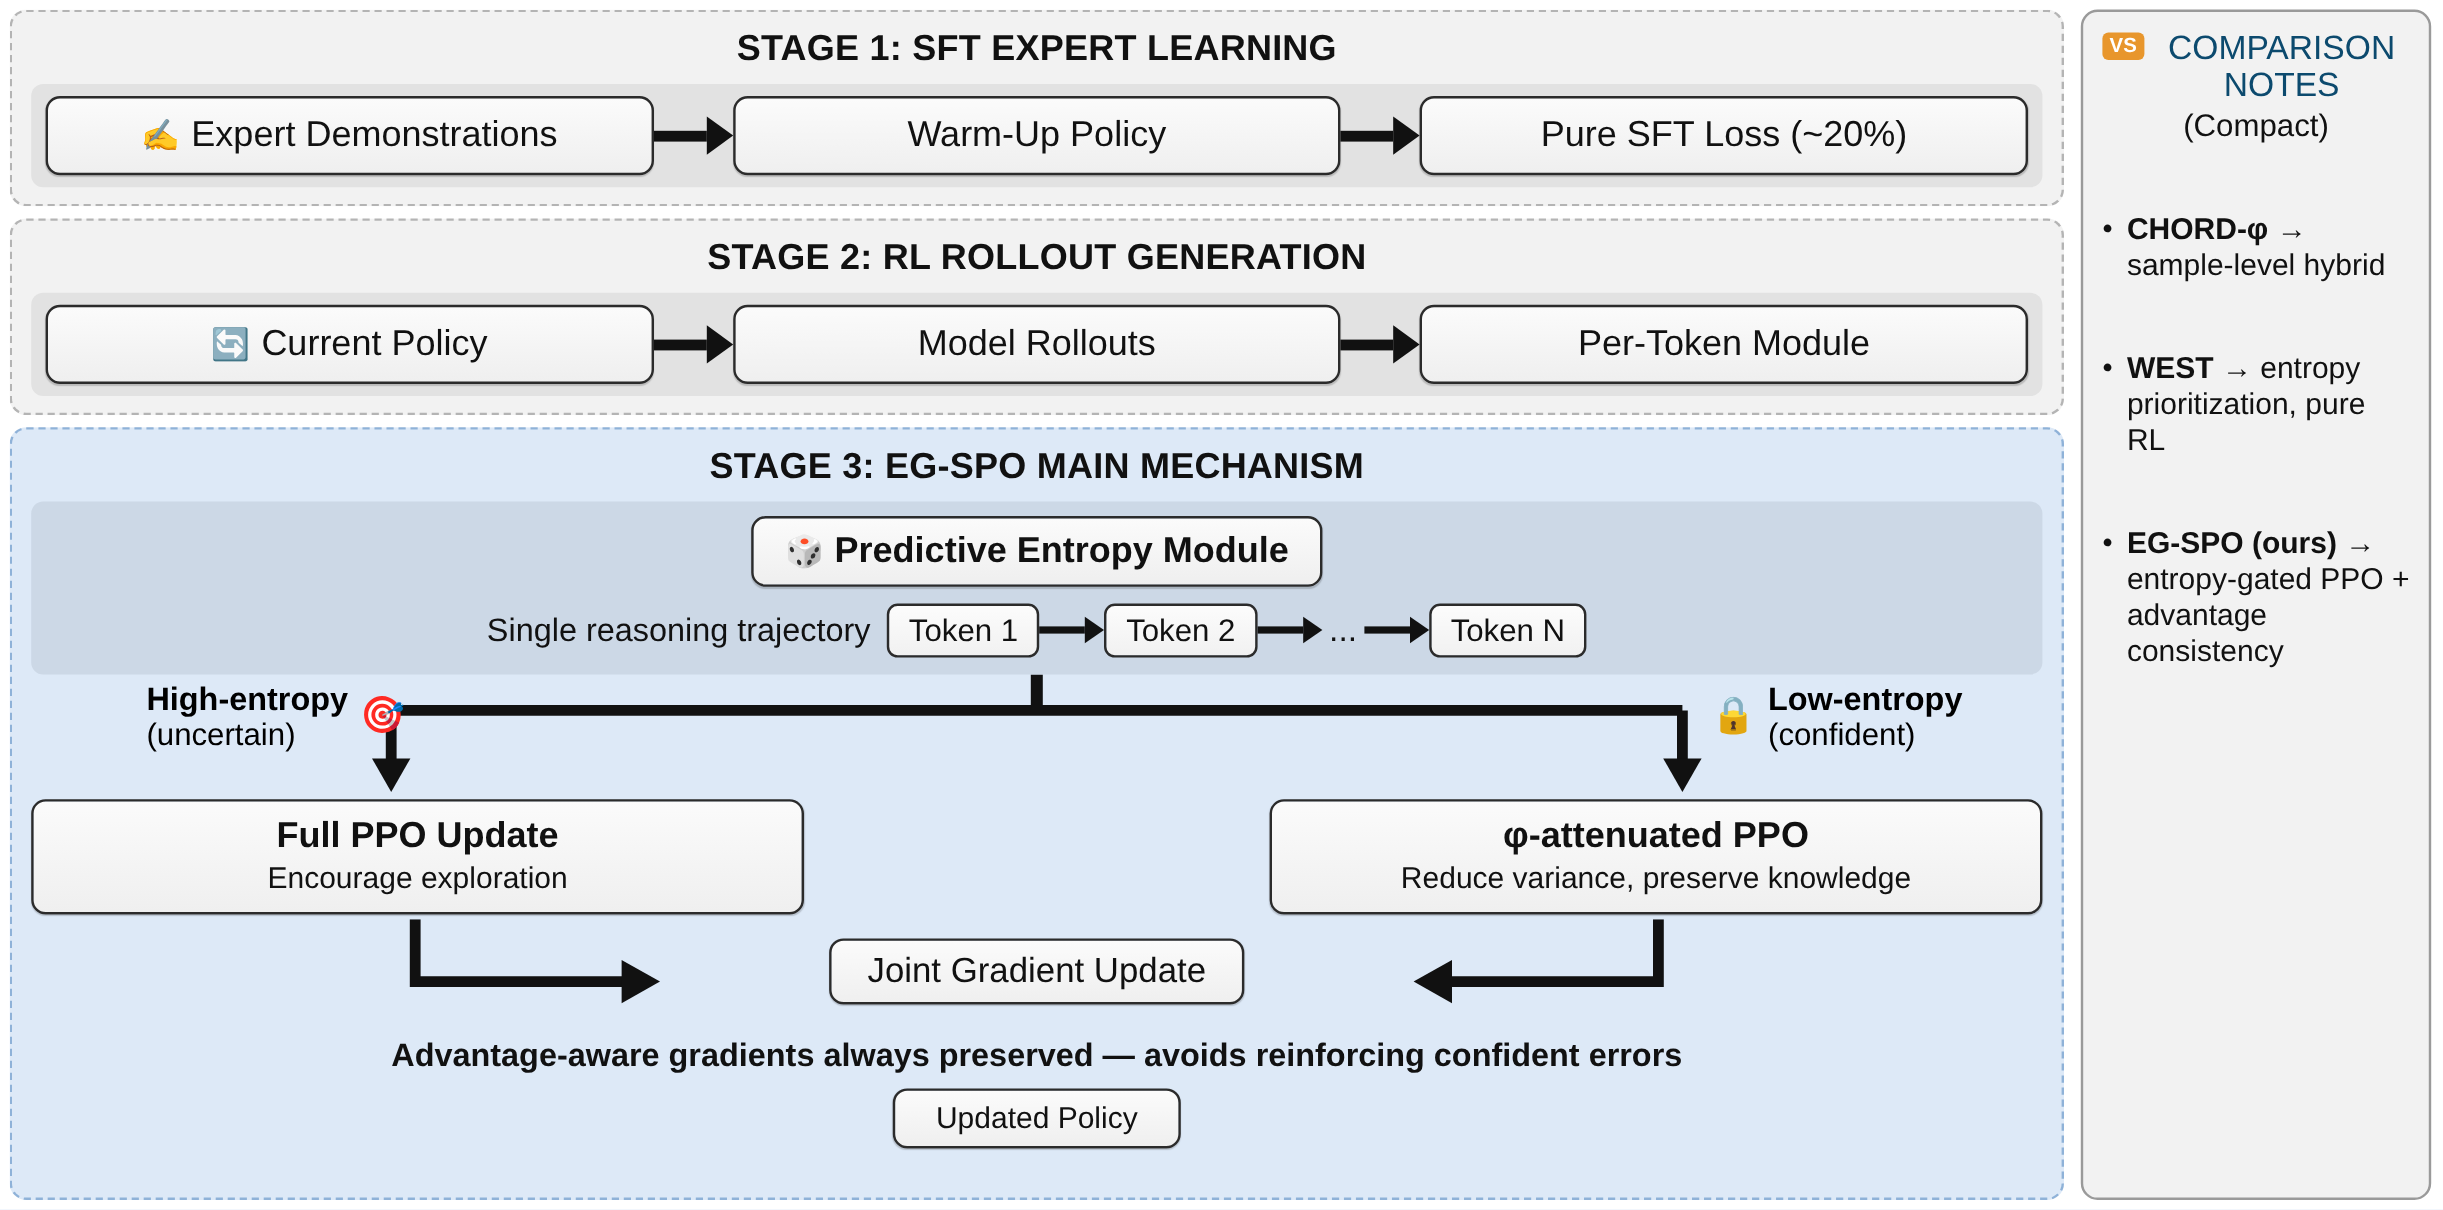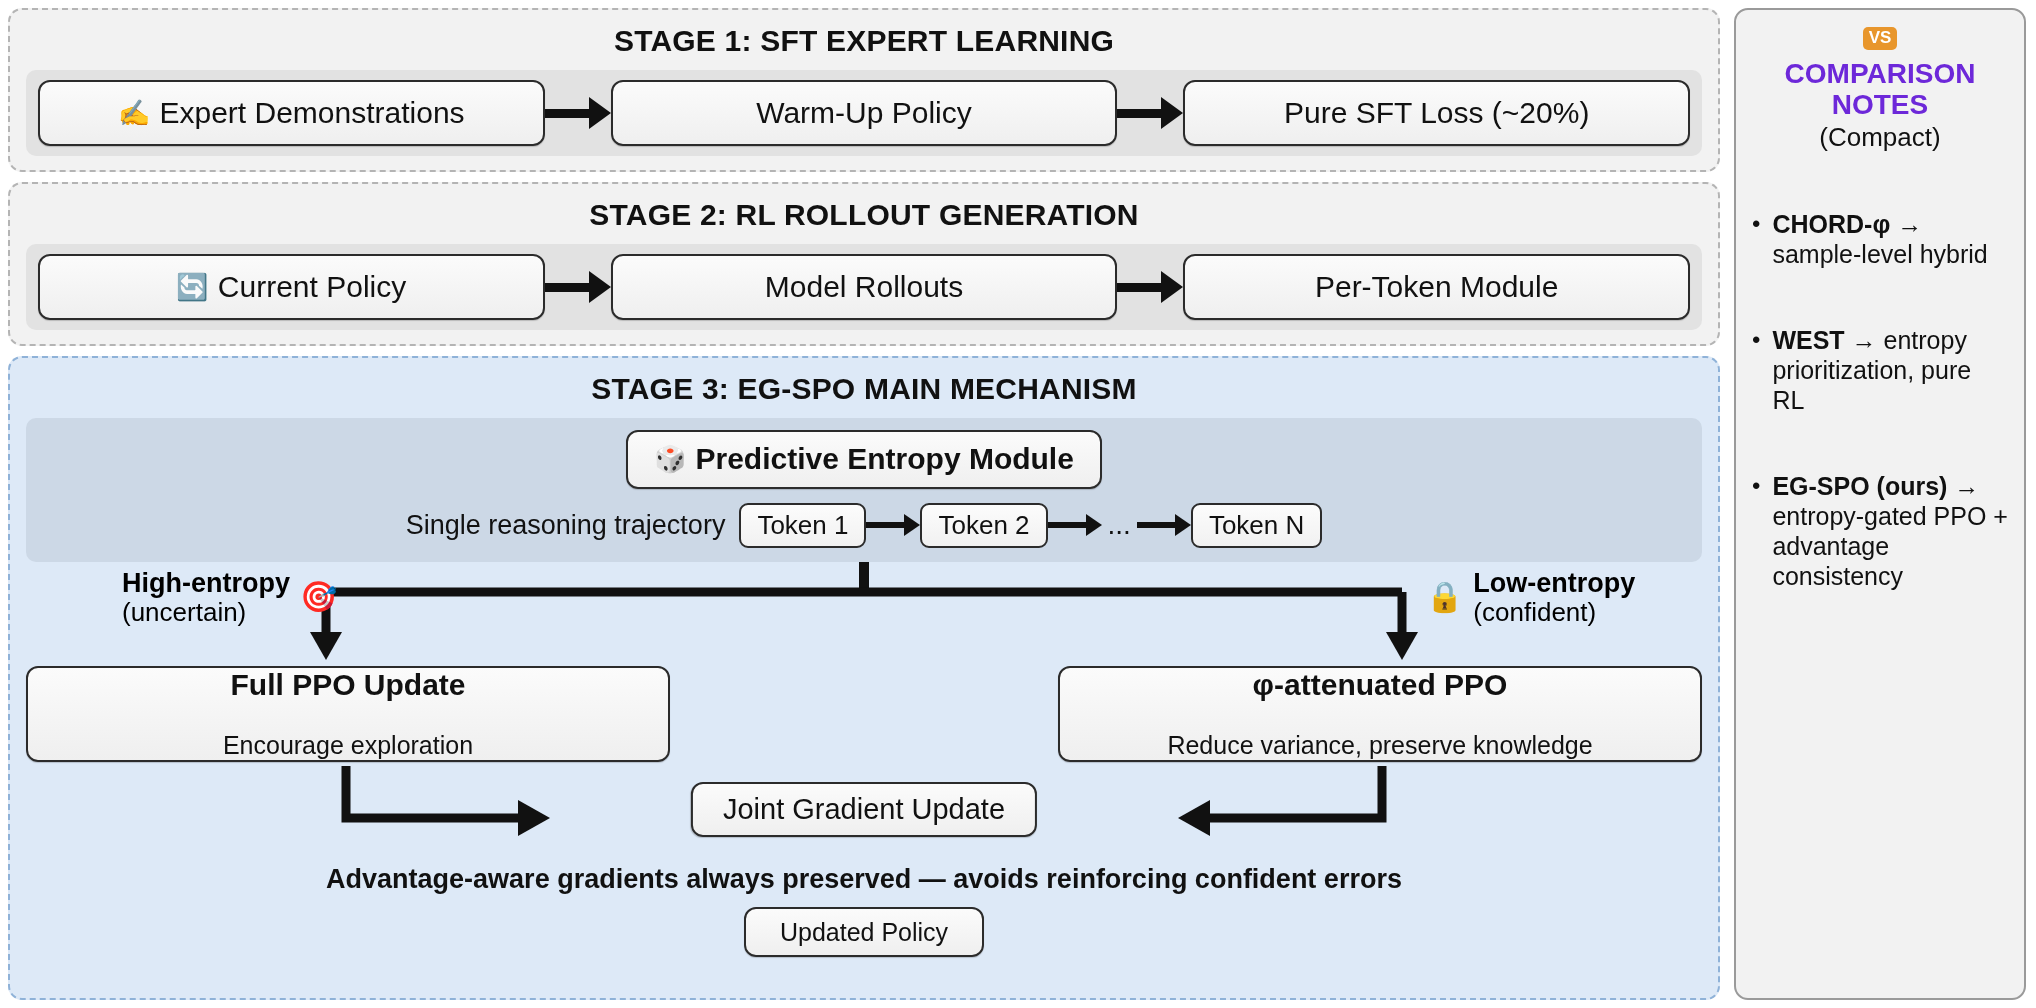--- a/index.html
+++ b/index.html
@@ -109,21 +109,21 @@
   .branch{position:relative;height:104px;}
   .branch svg{position:absolute;left:0;top:0;}
   .lbl-hi,.lbl-lo{
     position:absolute;display:flex;align-items:center;gap:10px;
   }
   .lbl-txt{line-height:1.12;}
   .lbl-txt .b{font-weight:bold;font-size:27px;display:block;}
   .lbl-txt .n{font-size:26px;display:block;}
 
   .ppo-row{display:flex;gap:0;justify-content:space-between;}
-  .ppo{width:640px;height:92px;justify-content:space-between;}
+  .ppo{width:640px;height:92px;}
   .ppo .t1{font-size:30px;font-weight:bold;}
   .ppo .t2{font-size:25px;margin-top:3px;}
 
   .joint-row{position:relative;height:96px;margin-top:4px;}
   .joint{
     position:absolute;left:50%;transform:translateX(-50%);top:16px;
     padding:9px 30px;
   }
   .joint .t1{font-size:29px;}
   .joint-row svg{position:absolute;left:0;top:0;}
@@ -138,26 +138,26 @@
   
   .sidebar{
     width:292px;
     background:#f2f2f2;
     border:2px solid #9a9a9a;
     border-radius:14px;
     box-sizing:border-box;
     padding:14px 16px;
     display:flex;flex-direction:column;
   }
-  .sb-head{display:flex;align-items:center;gap:8px;justify-content:center;flex-direction:column;}
+  .sb-head{display:flex;align-items:flex-start;gap:8px;justify-content:center;}
   .vs-badge{
     background:#e8962c;color:#fff;font-weight:bold;font-size:17px;
     border-radius:5px;padding:2px 6px;line-height:1.1;flex:0 0 auto;margin-top:3px;
   }
-  .sb-title{font-weight:bold;font-size:28px;line-height:1.12;color:#6d28d9;text-align:center;}
+  .sb-title{font-weight:normal;font-size:28px;line-height:1.12;color:#0c4a6e;text-align:center;}
   .sb-sub{text-align:center;font-size:26px;color:#111;margin-top:2px;}
   .sb-list{margin-top:56px;display:flex;flex-direction:column;gap:56px;}
   .sb-item{display:flex;gap:12px;font-size:25px;line-height:1.2;color:#111;}
   .bullet{flex:0 0 auto;font-size:24px;line-height:1.25;}
   .sb-item b{font-weight:bold;}
 </style>
 </head>
 <body>
 
 <div class="page">

